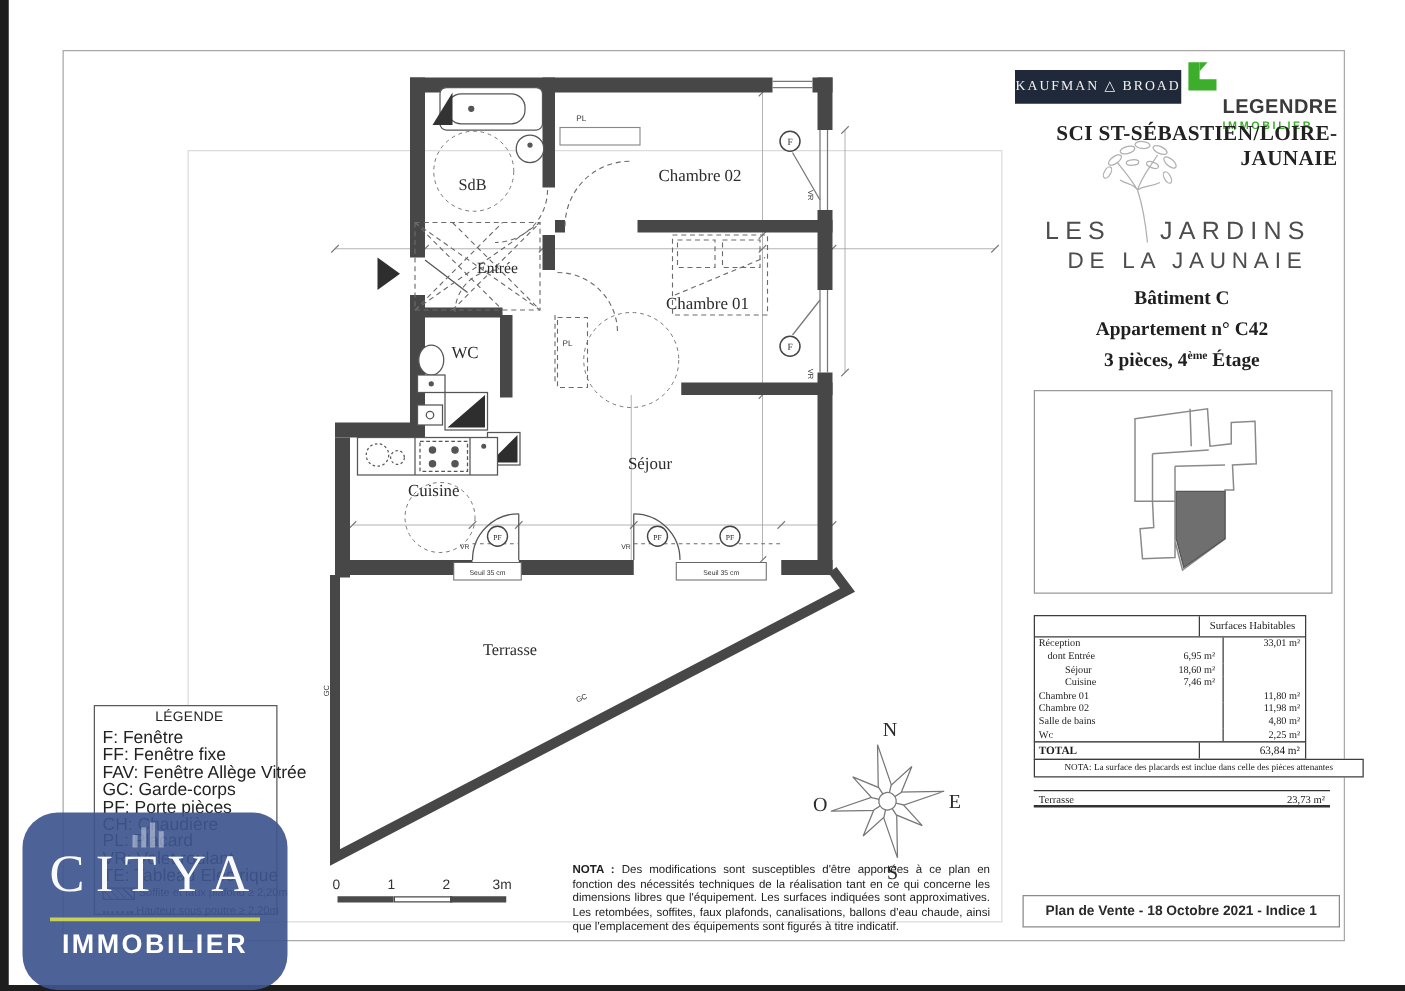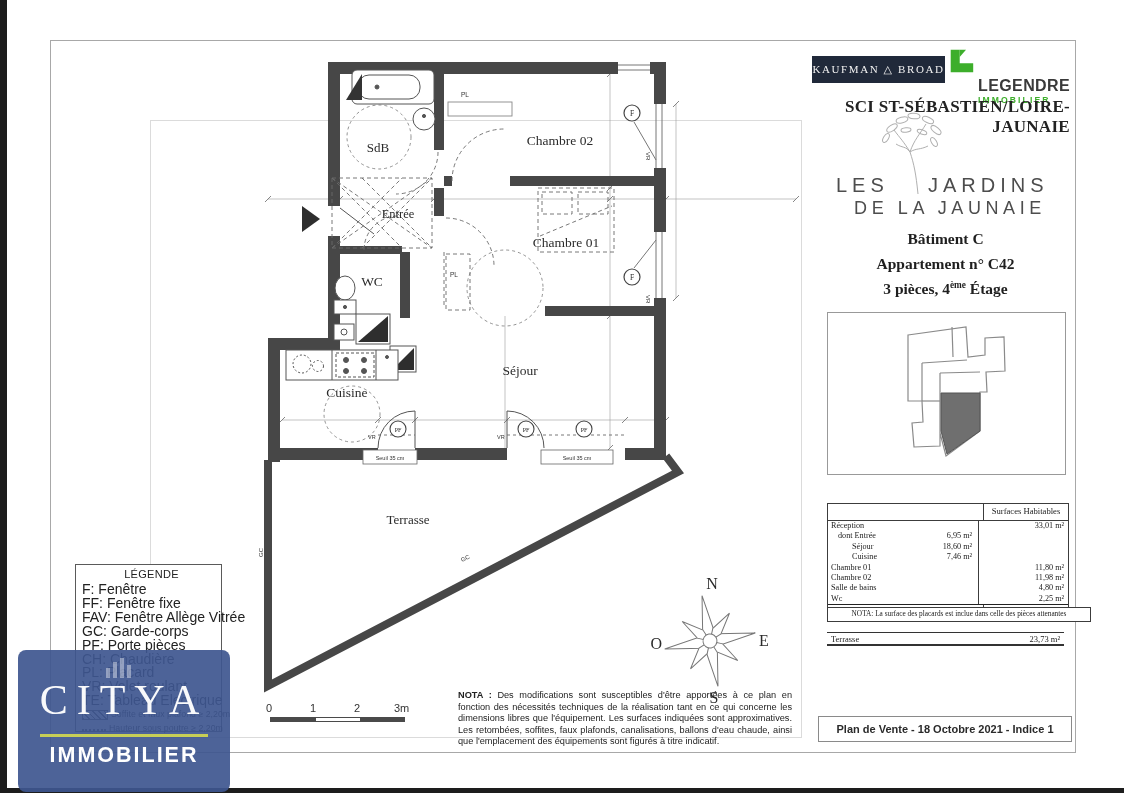--- a/index.html
+++ b/index.html
@@ -19,22 +19,22 @@
   .lg-name{font-family:"Liberation Sans",sans-serif;font-weight:700;font-size:16px;color:#3a3a3a;letter-spacing:.4px;margin-top:30px;}
   .lg-sub{font-family:"Liberation Sans",sans-serif;font-weight:700;font-size:8.6px;color:#3dae2b;letter-spacing:2.1px;margin-top:2px;}
   .sci{left:810px;top:97px;width:260px;text-align:right;font-size:17px;font-weight:700;letter-spacing:.3px;}
   .proj-word{font-family:"Liberation Sans",sans-serif;font-size:20px;letter-spacing:5px;color:#4d4d4d;}
   .proj-line2{font-family:"Liberation Sans",sans-serif;font-size:18px;letter-spacing:4.6px;color:#4d4d4d;text-align:center;}
   .apt{left:827px;width:237px;text-align:center;font-size:15.5px;font-weight:700;color:#1f1f1f;}
   .apt sup{font-size:60%;}
   .map-box{left:827px;top:312px;width:237px;height:161px;border:1px solid #999;background:#fff;}
 
   
-  .stable{left:827px;top:492px;width:242px;border:1px solid #3c3c3c;background:#fff;
-          font-family:"Liberation Serif",serif;color:#1c1c1c;box-sizing:border-box;margin-top:11px;}
+  .stable{left:827px;top:492px;width:218px;border:1px solid #3c3c3c;background:#fff;
+          font-family:"Liberation Serif",serif;color:#1c1c1c;box-sizing:border-box;}
   .st-head{display:grid;grid-template-columns:1fr 85px;height:16px;border-bottom:1px solid #3c3c3c;}
   .st-head .hcell{border-left:1px solid #3c3c3c;font-size:8.6px;line-height:15px;text-align:center;}
   .st-row{display:grid;grid-template-columns:95px 55px 1fr;height:10.4px;font-size:8.2px;line-height:10.4px;}
   .st-row .lc{padding-left:3px;white-space:nowrap;}
   .st-row .lc.ind1{padding-left:10px;}
   .st-row .lc.ind2{padding-left:24px;}
   .st-row .sc{text-align:right;padding-right:6px;}
   .st-row .vc{border-left:1px solid #3c3c3c;text-align:right;padding-right:4px;}
   .st-total{display:grid;grid-template-columns:1fr 85px;height:13px;border-top:1.6px solid #222;
             font-weight:700;font-size:9px;line-height:12px;}
@@ -62,21 +62,21 @@
   .nota{left:458px;top:690px;width:334px;font-family:"Liberation Sans",sans-serif;font-size:9.2px;
         line-height:11.6px;text-align:justify;color:#222;}
   .nota b{font-weight:700;}
   .scale{left:262px;top:702px;width:160px;height:30px;font-family:"Liberation Sans",sans-serif;font-size:11px;color:#333;}
   .scale .num{position:absolute;top:0;}
   .sbar{position:absolute;top:15px;height:5px;}
   .sbar.dark{background:#4a4a4a;}
   .sbar.lite{background:#fff;border:1px solid #4a4a4a;height:3px;}
 
   
-  .citya{left:18px;top:650px;width:212px;height:142px;background:rgba(62,86,143,.92);border-radius:8px;
+  .citya{left:18px;top:650px;width:212px;height:142px;background:rgba(62,86,143,.92);border-radius:28px;
          text-align:center;color:#fff;font-family:"Liberation Serif",serif;z-index:50;}
   .citya .emblem{position:absolute;left:88px;top:8px;display:flex;gap:3px;align-items:flex-end;opacity:.4;}
   .citya .emblem i{display:block;width:4px;background:#fff;}
   .citya-name{position:absolute;left:0;top:26px;width:100%;font-size:42px;letter-spacing:9px;opacity:.97;}
   .citya-line{position:absolute;left:22px;top:84px;width:168px;height:3px;background:#c7cf56;}
   .citya-sub{position:absolute;left:0;top:93px;width:100%;font-family:"Liberation Sans",sans-serif;
              font-weight:700;font-size:21.5px;letter-spacing:2px;}
 
   
   .rlbl{font-family:"Liberation Serif",serif;fill:#2b2b2b;}

